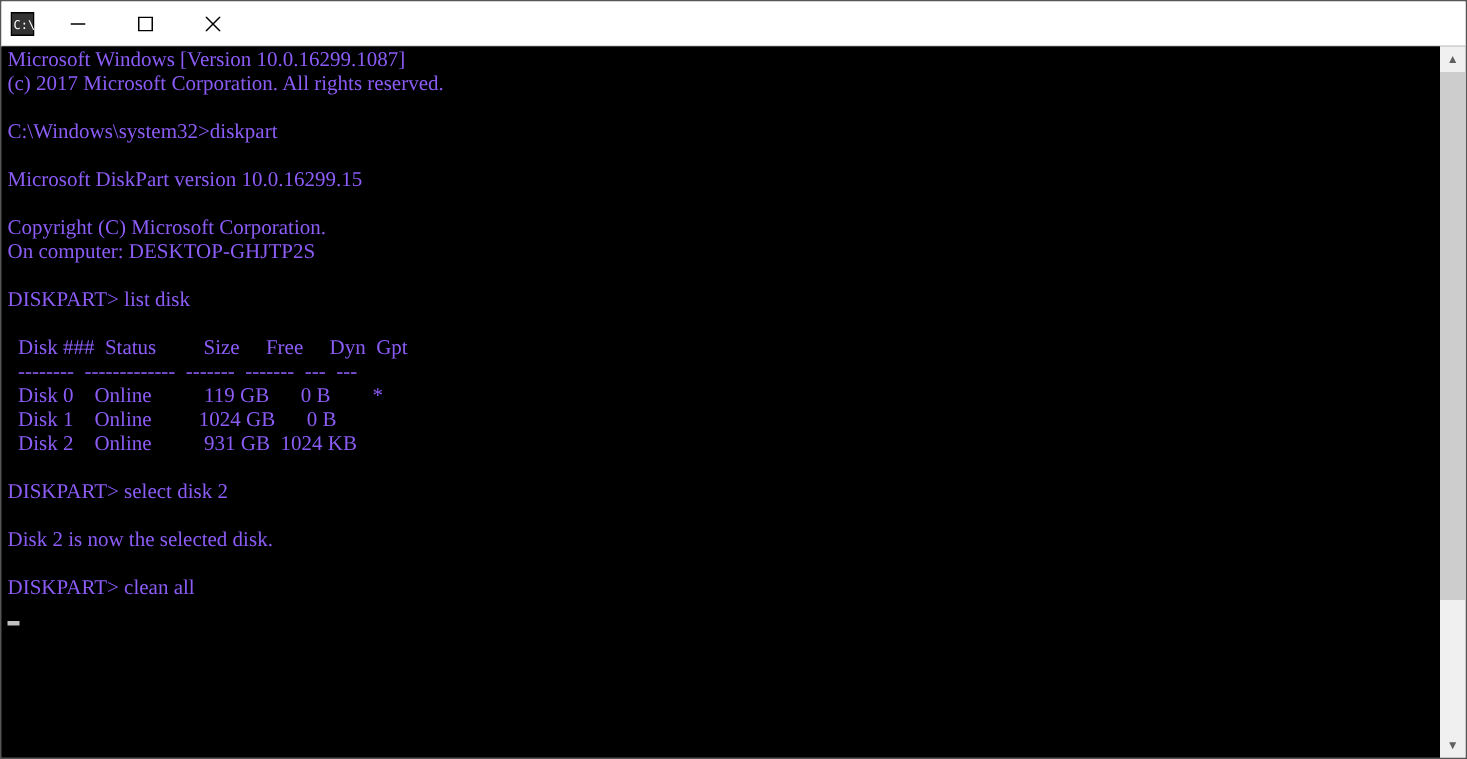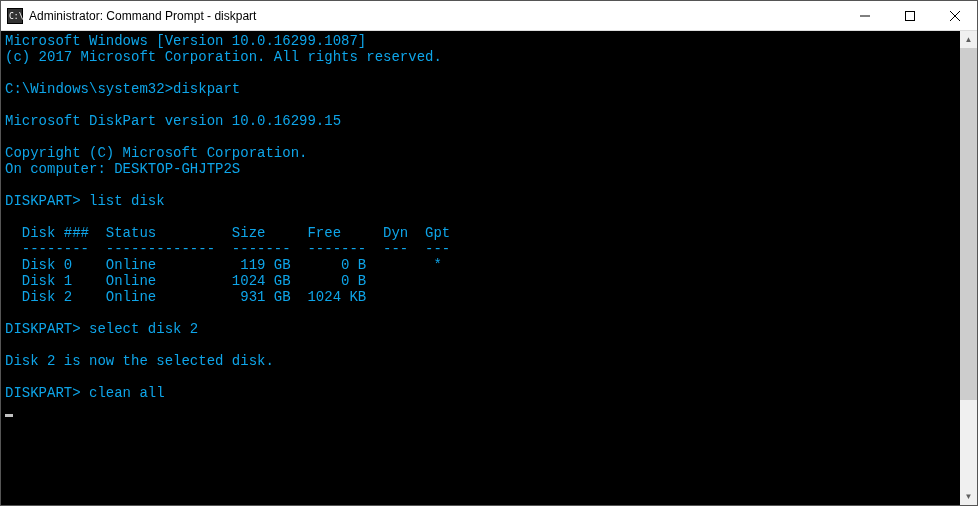--- a/index.html
+++ b/index.html
@@ -62,22 +62,22 @@
       cursor: pointer;
     }
     .terminal-wrapper {
       flex: 1;
       display: flex;
       background: #000;
     }
     .terminal {
       flex: 1;
       background: #000;
-      color: #0ea5e9;
-      font-family: Liberation Mono, monospace;
+      color: #8b5cf6;
+      font-family: Liberation Serif, serif;
       font-size: 14px;
       line-height: 16px;
       padding: 2px 4px;
       white-space: pre;
       overflow: hidden;
     }
     .scrollbar {
       width: 17px;
       background: #f0f0f0;
       display: flex;
@@ -118,21 +118,20 @@
 
 <div class="window">
   <div class="titlebar">
     <span class="titlebar-icon">
       <svg viewBox="0 0 16 16">
         <rect x="0" y="0" width="16" height="16" fill="#000"></rect>
         <rect x="1" y="1" width="14" height="14" fill="#333"></rect>
         <text x="2" y="11" font-size="8" fill="#fff" font-family="monospace">C:\</text>
       </svg>
     </span>
-    <span class="titlebar-text">Administrator: Command Prompt - diskpart</span>
     <div class="window-controls">
       <div class="ctrl-btn">
         <svg width="10" height="10" viewBox="0 0 10 10">
             <line x1="0" y1="5" x2="10" y2="5" stroke="#000" stroke-width="1"></line>
           </svg>
       </div>
       <div class="ctrl-btn">
         <svg width="10" height="10" viewBox="0 0 10 10">
             <rect x="0.5" y="0.5" width="9" height="9" fill="none" stroke="#000" stroke-width="1"></rect>
           </svg>

